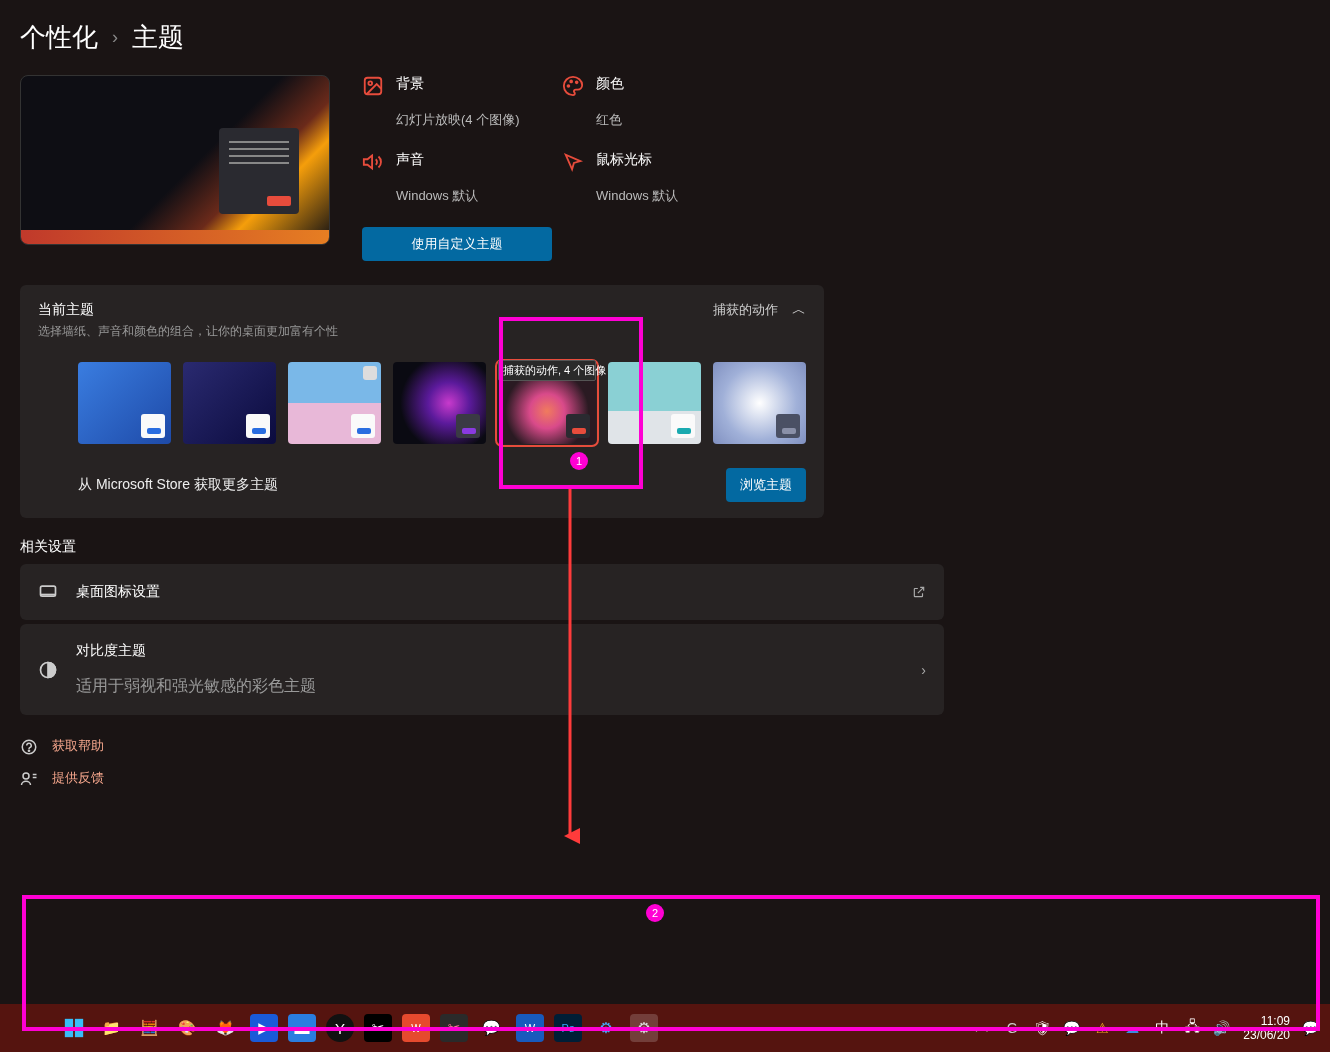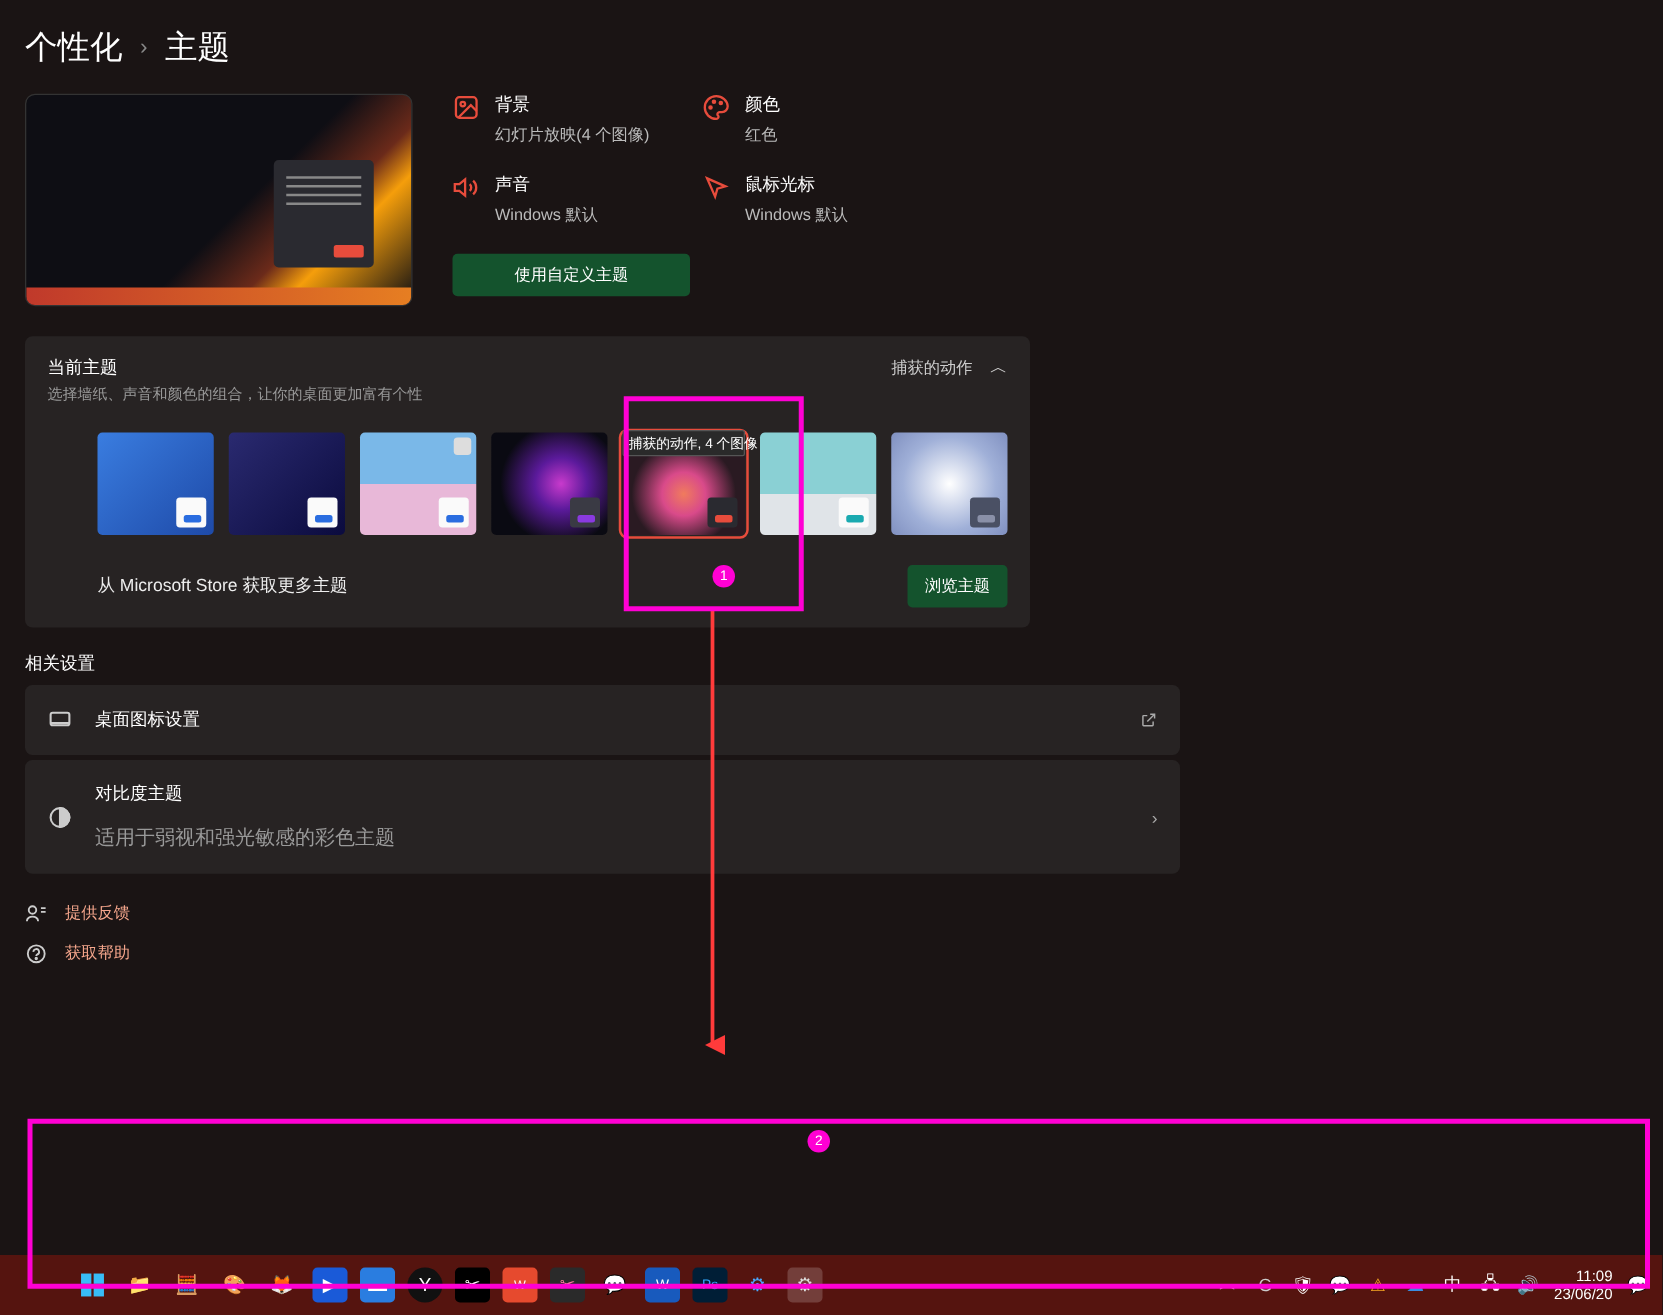--- a/index.html
+++ b/index.html
@@ -12,22 +12,22 @@
 .preview { width:310px; height:170px; border-radius:8px; background:linear-gradient(135deg,#0e0e14 0%,#0e0e14 55%,#6b2a1a 70%,#f59e0b 78%,#0e0e14 100%); position:relative; border:1px solid #333; overflow:hidden; }
 .preview::after { content:""; position:absolute; bottom:0; left:0; right:0; height:14px; background:linear-gradient(to right,#c0392b,#e67e22); }
 .preview .note { position:absolute; right:30px; bottom:30px; width:80px; height:86px; background:#2a2a30; border-radius:4px; padding:8px; }
 .preview .note .line { height:2px; background:#888; margin:5px 2px; }
 .preview .note .chip { position:absolute; right:8px; bottom:8px; width:24px; height:10px; background:#e74c3c; border-radius:2px; }
 
 .props { display:grid; grid-template-columns:190px 190px; row-gap:22px; column-gap:10px; }
 .prop { display:flex; gap:12px; align-items:flex-start; cursor:pointer; }
 .prop .icn { width:22px; height:22px; color:#e74c3c; flex-shrink:0; }
 .prop .ttitle { font-size:14px; }
-.prop .tval { font-size:13px; color:#bbb; margin-top:6px; }
-.btn { background:#14532d; border:none; color:#fff; padding:8px 14px; border-radius:4px; font-size:13px; cursor:pointer; grid-column:1; }
+.prop .tval { font-size:13px; color:#bbb; margin-top:18px; }
+.btn { background:#0369a1; border:none; color:#fff; padding:8px 14px; border-radius:4px; font-size:13px; cursor:pointer; grid-column:1; }
 
 .card { background:#272323; border-radius:6px; padding:16px 18px; margin-bottom:6px; width:804px; }
 .card-head { display:flex; justify-content:space-between; align-items:flex-start; }
 .card-head .sub { font-size:12px; color:#999; margin-top:4px; }
 .chev { color:#ccc; font-size:14px; display:flex; align-items:flex-end; gap:14px; }
 .chev-label { font-size:13px; }
 
 .themes-row { display:flex; gap:12px; margin-top:22px; margin-left:40px; }
 .theme { width:98px; height:82px; border-radius:4px; position:relative; cursor:pointer; overflow:hidden; }
 .theme.sel { outline:2px solid #e74c3c; outline-offset:1px; }
@@ -244,36 +244,36 @@
       <div class="rtitle">对比度主题</div>
       <div class="rsub">适用于弱视和强光敏感的彩色主题</div>
     </div>
     <span class="rchev">›</span>
   </div>
 
   <div class="help-links">
     <div class="hlink">
       <span class="hicn">
         <svg viewBox="0 0 24 24" fill="none" stroke="currentColor" stroke-width="2">
+            <circle cx="12" cy="12" r="9"></circle>
+            <path d="M9 10a3 3 0 1 1 4 2.8c-.7.4-1 1-1 1.7"></path>
+            <circle cx="12" cy="17" r=".8" fill="currentColor"></circle>
+          </svg>
+      </span>
+      <span>获取帮助</span>
+    </div>
+    <div class="hlink">
+      <span class="hicn">
+        <svg viewBox="0 0 24 24" fill="none" stroke="currentColor" stroke-width="2">
             <circle cx="8" cy="8" r="4"></circle>
             <path d="M2 20c0-3 3-5 6-5s6 2 6 5"></path>
             <path d="M17 6h5M17 10h5"></path>
           </svg>
       </span>
       <span>提供反馈</span>
-    </div>
-    <div class="hlink">
-      <span class="hicn">
-        <svg viewBox="0 0 24 24" fill="none" stroke="currentColor" stroke-width="2">
-            <circle cx="12" cy="12" r="9"></circle>
-            <path d="M9 10a3 3 0 1 1 4 2.8c-.7.4-1 1-1 1.7"></path>
-            <circle cx="12" cy="17" r=".8" fill="currentColor"></circle>
-          </svg>
-      </span>
-      <span>获取帮助</span>
     </div>
   </div>
 </div>
 
 <div class="anno1"></div>
 <div class="anno1-badge">1</div>
 <div class="anno2"></div>
 <div class="anno2-badge">2</div>
 <svg class="arrow" width="20" height="360">
   <defs>

